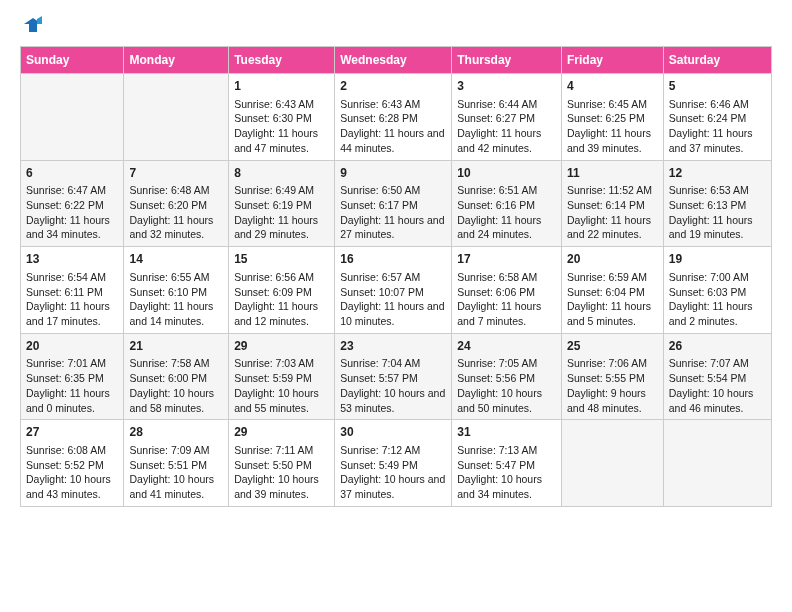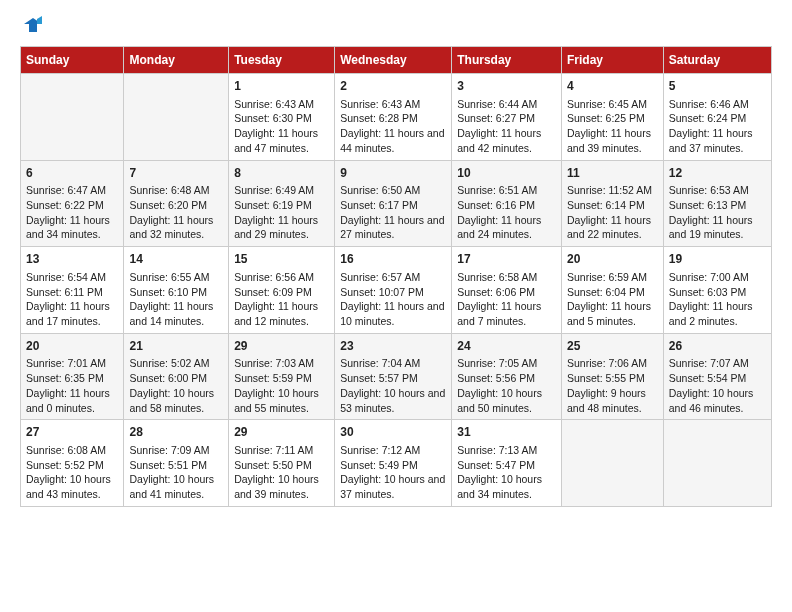--- a/index.html
+++ b/index.html
@@ -42,21 +42,21 @@
     .location-title {
       font-size: 15px;
       color: #444;
     }
     table {
       width: 100%;
       border-collapse: collapse;
       font-size: 11px;
     }
     thead tr th {
-      background: #b91c1c;
+      background: #ec4899;
       color: #fff;
       text-align: left;
       padding: 6px 5px;
       font-size: 12px;
       font-weight: bold;
       border: 1px solid #ccc;
     }
     tbody tr td {
       border: 1px solid #ccc;
       vertical-align: top;
@@ -242,21 +242,21 @@
       </tr>
       <tr>
         <td>
           <span class="day-num">20</span>
           <div class="day-info">Sunrise: 7:01 AM</div>
           <div class="day-info">Sunset: 6:35 PM</div>
           <div class="day-info">Daylight: 11 hours and 0 minutes.</div>
         </td>
         <td>
           <span class="day-num">21</span>
-          <div class="day-info">Sunrise: 5:02 AM</div>
+          <div class="day-info">Sunrise: 7:58 AM</div>
           <div class="day-info">Sunset: 6:00 PM</div>
           <div class="day-info">Daylight: 10 hours and 58 minutes.</div>
         </td>
         <td>
           <span class="day-num">29</span>
           <div class="day-info">Sunrise: 7:03 AM</div>
           <div class="day-info">Sunset: 5:59 PM</div>
           <div class="day-info">Daylight: 10 hours and 55 minutes.</div>
         </td>
         <td>

